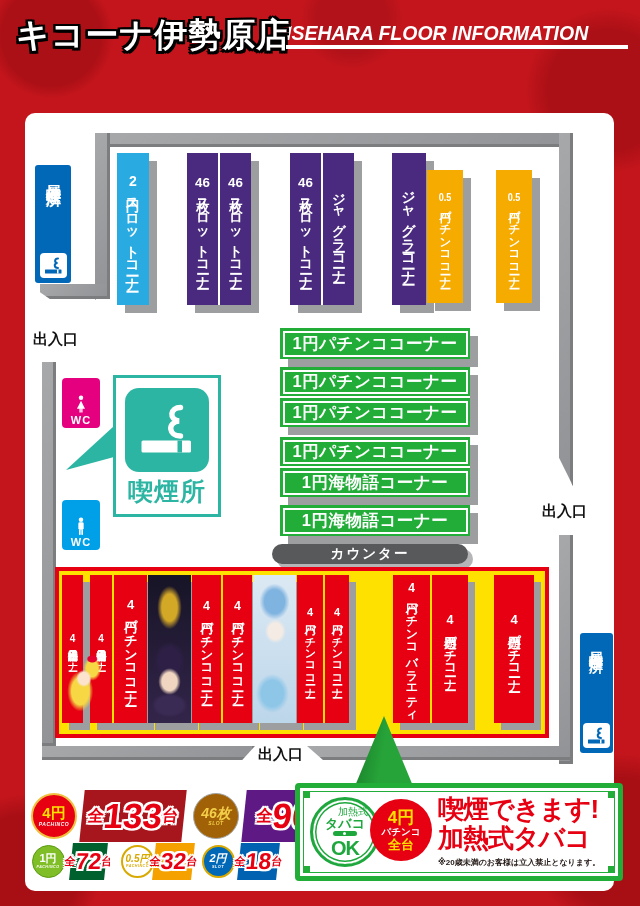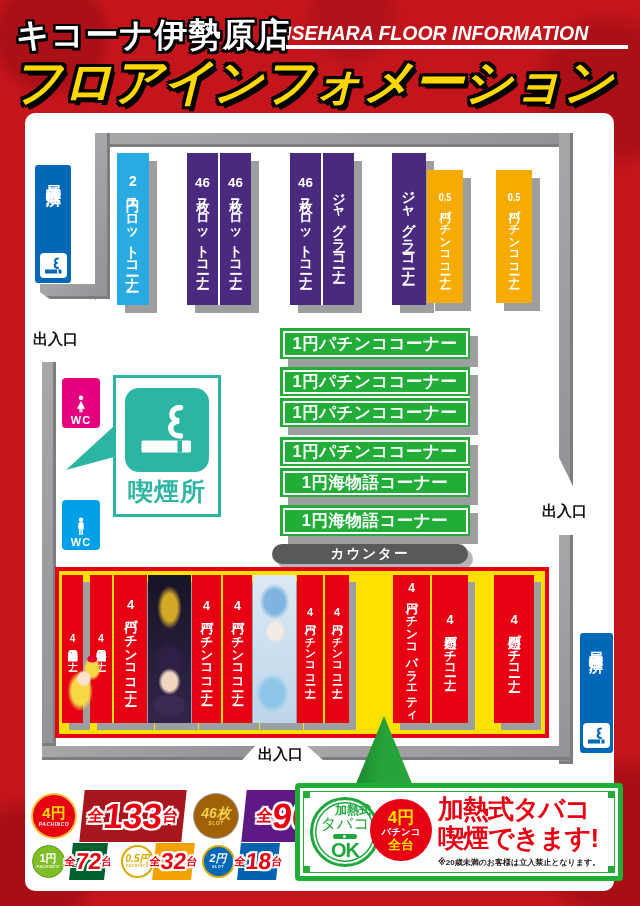--- a/index.html
+++ b/index.html
@@ -74,41 +74,40 @@
   .bcircle .d{font-weight:900;}
   .bcircle .c{font-size:5px;font-weight:700;font-style:italic;letter-spacing:0.5px;margin-top:1.5px;}
   .badge-box{display:flex;align-items:baseline;justify-content:center;color:#e60012;font-weight:900;transform:skewX(-6deg);}
   .wout{text-shadow:-2px -2px 0 #fff,2px -2px 0 #fff,-2px 2px 0 #fff,2px 2px 0 #fff,-2px 0 0 #fff,2px 0 0 #fff,0 -2px 0 #fff,0 2px 0 #fff;}
   .badge-box{align-items:center;}
   
   .ok-box{left:295px;top:783px;width:328px;height:98px;background:#fff;border:5px solid #22ac38;border-radius:4px;box-sizing:border-box;}
   .ok-inner{position:absolute;inset:3px;border:1.5px solid #22ac38;}
   .corner{position:absolute;width:7px;height:7px;background:#22ac38;}
   .stamp{left:310px;top:797px;width:64px;height:64px;background:#fff;border:3px solid #1ea73c;border-radius:50%;box-shadow:inset 0 0 0 2px #fff,inset 0 0 0 3.5px #1ea73c;display:flex;flex-direction:column;align-items:center;justify-content:center;line-height:1;color:#1ea73c;}
-  .stamp .s1{font-size:12px;font-weight:700;margin-left:16px;}
-  .stamp .s2{font-size:16px;font-weight:400;}
+  .stamp .s1{font-size:10px;font-weight:400;margin-left:16px;}
+  .stamp .s2{font-size:13px;font-weight:700;}
   .device{width:24px;height:5px;background:#1ea73c;border-radius:2.5px;margin:1.5px 0;position:relative;}
   .device::after{content:"";position:absolute;left:10px;top:1px;width:3px;height:3px;background:#fff;border-radius:50%;}
   .stamp .s3{font-size:20px;font-weight:900;letter-spacing:-1px;}
   .red-circle{left:370px;top:799px;width:62px;height:62px;background:#e60012;border-radius:50%;display:flex;flex-direction:column;align-items:center;justify-content:center;line-height:1;}
   .red-circle .r1{color:#ffe100;font-size:17px;font-weight:900;}
   .red-circle .r2{color:#fff;font-size:9.5px;font-weight:900;margin:1.5px 0;}
   .red-circle .r3{color:#ffe100;font-size:13px;font-weight:900;}
   .ok-heading{left:438px;top:795px;color:#e60012;font-size:26px;font-weight:900;line-height:1.1;letter-spacing:-1px;white-space:nowrap;}
   .ok-disclaimer{left:438px;top:857px;color:#231815;font-size:8px;font-weight:700;white-space:nowrap;}
 </style>
 </head>
 <body>
 
 <div class="page">
 
   <div class="abs subtitle">ISEHARA FLOOR INFORMATION</div>
   <div class="abs store-name">キコーナ伊勢原店</div>
   <div class="abs subtitle-underline"></div>
-  <div class="abs main-title">フロアインフォメーション</div>
 
   <div class="abs panel"></div>
 
   <div class="abs wall wall-top"></div>
   <div class="abs wall wall-left-upper"></div>
   <div class="abs wall wall-foot"></div>
   <div class="abs wall wall-right-upper"></div>
   <div class="abs wall wall-right-lower"></div>
   <div class="abs wall wall-left"></div>
   <div class="abs wall wall-bottom-left"></div>
@@ -307,18 +306,18 @@
     <span class="s2">タバコ</span>
     <div class="device"></div>
     <span class="s3">OK</span>
   </div>
   <div class="abs red-circle" style="z-index:8;">
     <span class="r1">4円</span>
     <span class="r2">パチンコ</span>
     <span class="r3">全台</span>
   </div>
   <div class="abs ok-heading" style="z-index:7;">
+    <div>喫煙できます!</div>
     <div>加熱式タバコ</div>
-    <div>喫煙できます!</div>
   </div>
   <div class="abs ok-disclaimer" style="z-index:7;">※20歳未満のお客様は立入禁止となります。</div>
 
 </div>
 
 </body></html>

